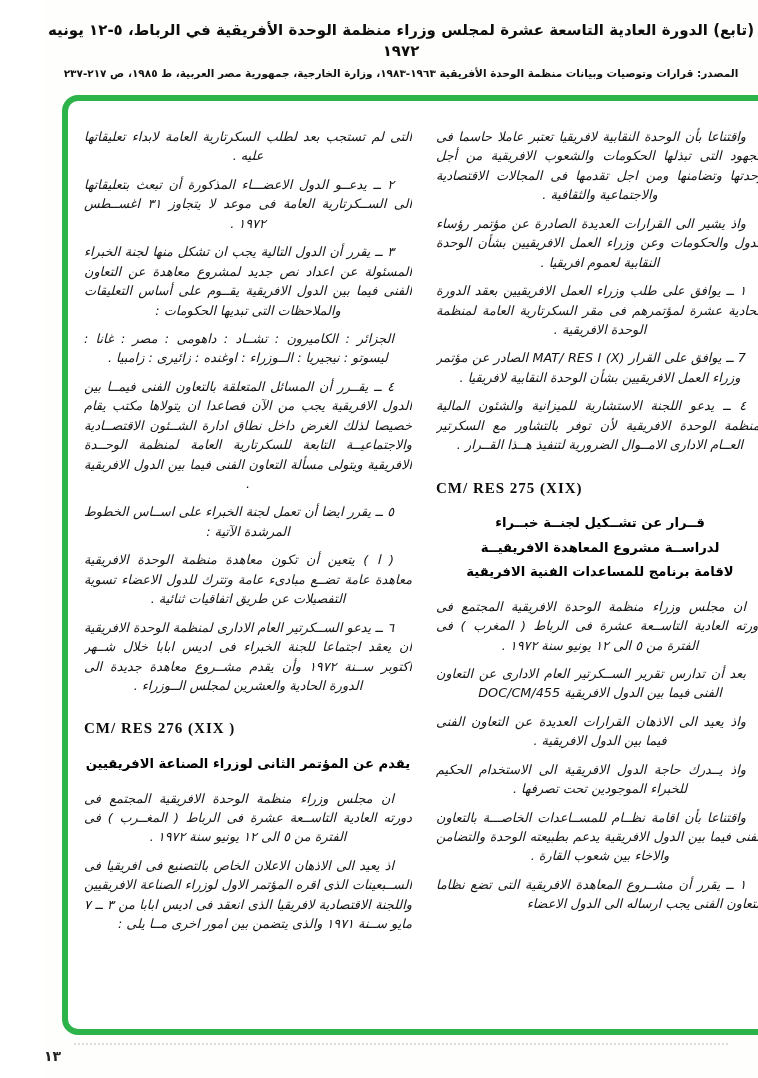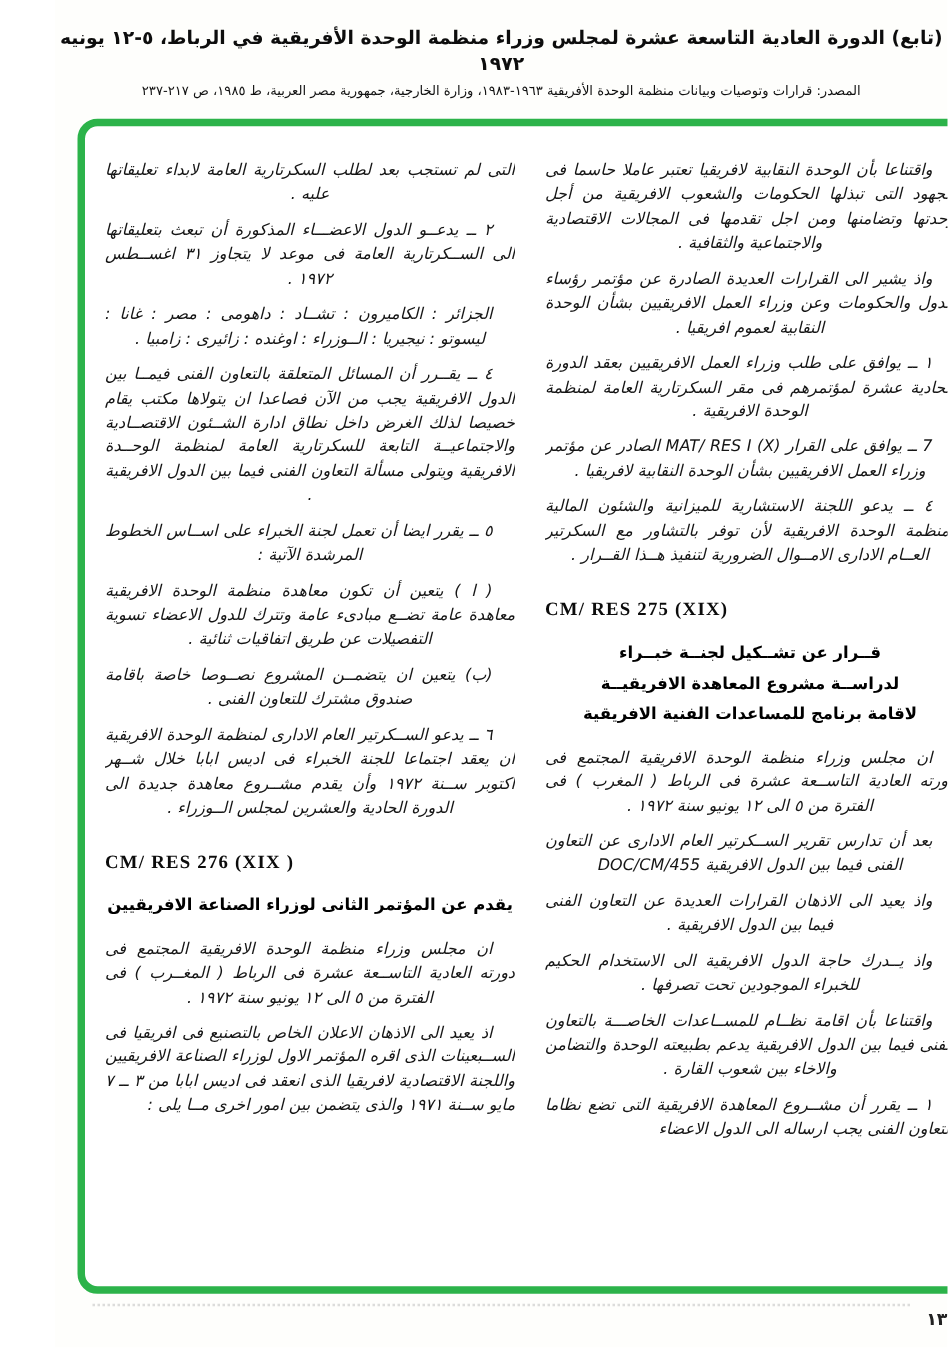--- a/index.html
+++ b/index.html
@@ -14,21 +14,21 @@
   }
   .page { position: absolute; inset: 0; background: #fefefc; margin-left: 44px; }
 
   
   .header { text-align: center; direction: rtl; padding-top: 20px; }
   .doc-title {
     font-size: 15px; font-weight: bold; letter-spacing: 0;
     line-height: 1.4; color: #0d0d0d;
   }
   .doc-source {
-    font-size: 10.5px; font-weight: normal; margin-top: 5px; color: #111;
+    font-size: 10.5px; font-weight: bold; margin-top: 5px; color: #111;
   }
 
   
   .frame {
     position: absolute;
     left: 18px; top: 95px;
     width: 724px; height: 940px;
     border: 6px solid #2cb34a;
     border-radius: 16px;
     background: #ffffff;
@@ -76,21 +76,21 @@
     color: #000000;
   }
 
   
   .scan-artifact {
     position: absolute; left: 30px; right: 30px; top: 1043px;
     border-top: 2px dotted rgba(120,120,120,0.25);
   }
   .page-number {
     position: absolute; left: 0; right: 0; top: 1048px;
-    text-align: right;
+    text-align: left;
     font-size: 14px; font-weight: bold; color: #222;
     direction: rtl;
   }
 </style>
 </head>
 <body>
 
 <div class="page">
 
   <div class="header">
@@ -117,25 +117,25 @@
         <p class="para">بعد أن تدارس تقرير الســكرتير العام الادارى عن التعاون الفنى فيما بين الدول الافريقية DOC/CM/455</p>
         <p class="para">واذ يعيد الى الاذهان القرارات العديدة عن التعاون الفنى فيما بين الدول الافريقية .</p>
         <p class="para">واذ يــدرك حاجة الدول الافريقية الى الاستخدام الحكيم للخبراء الموجودين تحت تصرفها .</p>
         <p class="para">واقتناعا بأن اقامة نظــام للمســاعدات الخاصـــة بالتعاون الفنى فيما بين الدول الافريقية يدعم بطبيعته الوحدة والتضامن والاخاء بين شعوب القارة .</p>
         <p class="para flush">١ ــ يقرر أن مشــروع المعاهدة الافريقية التى تضع نظاما للتعاون الفنى يجب ارساله الى الدول الاعضاء</p>
       </div>
 
       <div class="col">
         <p class="para cont">التى لم تستجب بعد لطلب السكرتارية العامة لابداء تعليقاتها عليه .</p>
         <p class="para">٢ ــ يدعــو الدول الاعضـــاء المذكورة أن تبعث بتعليقاتها الى الســكرتارية العامة فى موعد لا يتجاوز ٣١ اغســطس ١٩٧٢ .</p>
+        <p class="para">٣ ــ يقرر أن الدول التالية يجب ان تشكل منها لجنة الخبراء المسئولة عن اعداد نص جديد لمشروع معاهدة عن التعاون الفنى فيما بين الدول الافريقية يقــوم على أساس التعليقات والملاحظات التى تبديها الحكومات :</p>
         <p class="para">الجزائر : الكاميرون : تشــاد : داهومى : مصر : غانا : ليسوتو : نيجيريا : الــوزراء : اوغنده : زائيرى : زامبيا .</p>
         <p class="para">٤ ــ يقــرر أن المسائل المتعلقة بالتعاون الفنى فيمــا بين الدول الافريقية يجب من الآن فصاعدا ان يتولاها مكتب يقام خصيصا لذلك الغرض داخل نطاق ادارة الشــئون الاقتصــادية والاجتماعيــة التابعة للسكرتارية العامة لمنظمة الوحــدة الافريقية ويتولى مسألة التعاون الفنى فيما بين الدول الافريقية .</p>
         <p class="para">٥ ــ يقرر ايضا أن تعمل لجنة الخبراء على اســاس الخطوط المرشدة الآتية :</p>
         <p class="para">( ا ) يتعين أن تكون معاهدة منظمة الوحدة الافريقية معاهدة عامة تضــع مبادىء عامة وتترك للدول الاعضاء تسوية التفصيلات عن طريق اتفاقيات ثنائية .</p>
-        <p class="para">(ب) يتعين ان يتضمــن المشروع نصــوصا خاصة باقامة صندوق مشترك للتعاون الفنى .</p>
         <p class="para">٦ ــ يدعو الســكرتير العام الادارى لمنظمة الوحدة الافريقية ان يعقد اجتماعا للجنة الخبراء فى اديس ابابا خلال شــهر اكتوبر ســنة ١٩٧٢ وأن يقدم مشــروع معاهدة جديدة الى الدورة الحادية والعشرين لمجلس الــوزراء .</p>
         <div class="code">CM/ RES 276 (XIX )</div>
         <div class="res-heading">
           <div>يقدم عن المؤتمر الثانى لوزراء الصناعة الافريقيين</div>
         </div>
         <p class="para">ان مجلس وزراء منظمة الوحدة الافريقية المجتمع فى دورته العادية التاســعة عشرة فى الرباط ( المغــرب ) فى الفترة من ٥ الى ١٢ يونيو سنة ١٩٧٢ .</p>
         <p class="para flush">اذ يعيد الى الاذهان الاعلان الخاص بالتصنيع فى افريقيا فى الســبعينات الذى اقره المؤتمر الاول لوزراء الصناعة الافريقيين واللجنة الاقتصادية لافريقيا الذى انعقد فى اديس ابابا من ٣ ــ ٧ مايو ســنة ١٩٧١ والذى يتضمن بين امور اخرى مــا يلى :</p>
       </div>
 
     </div>

